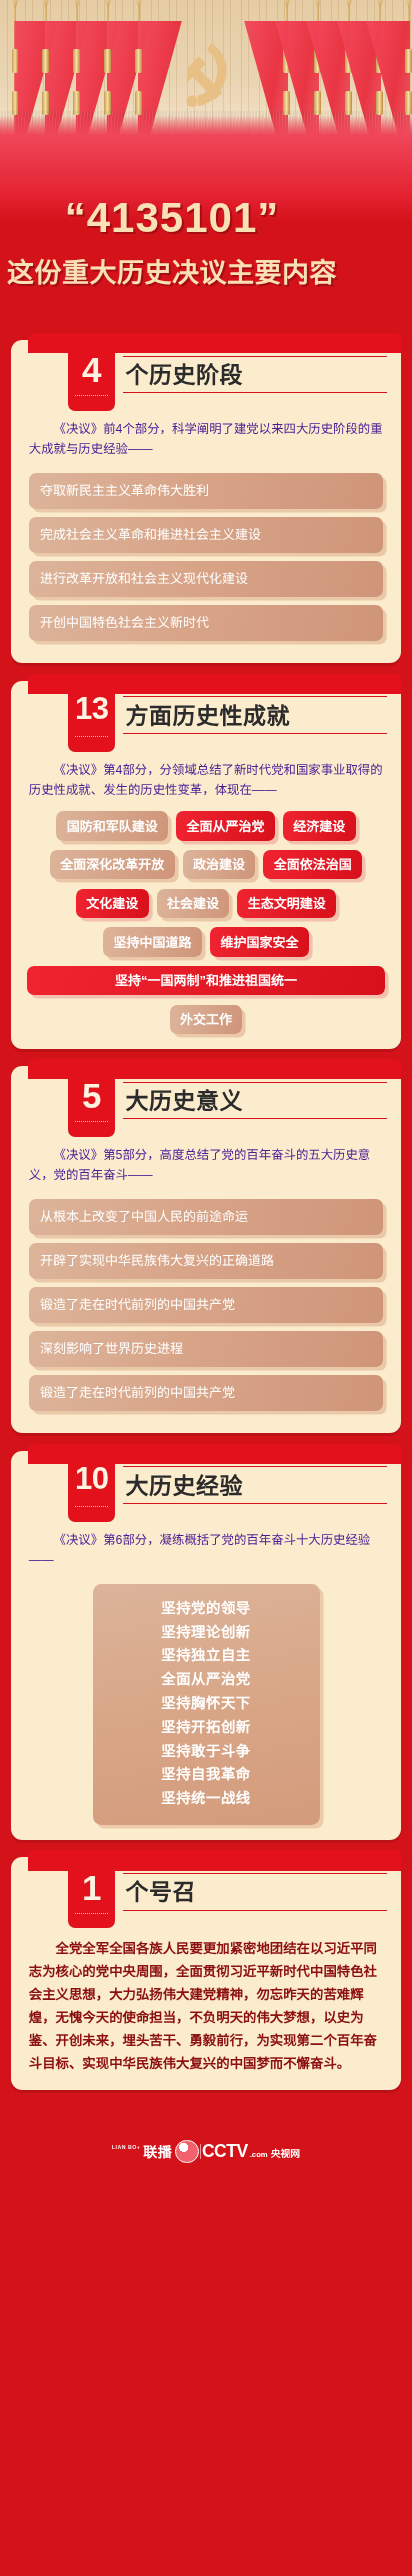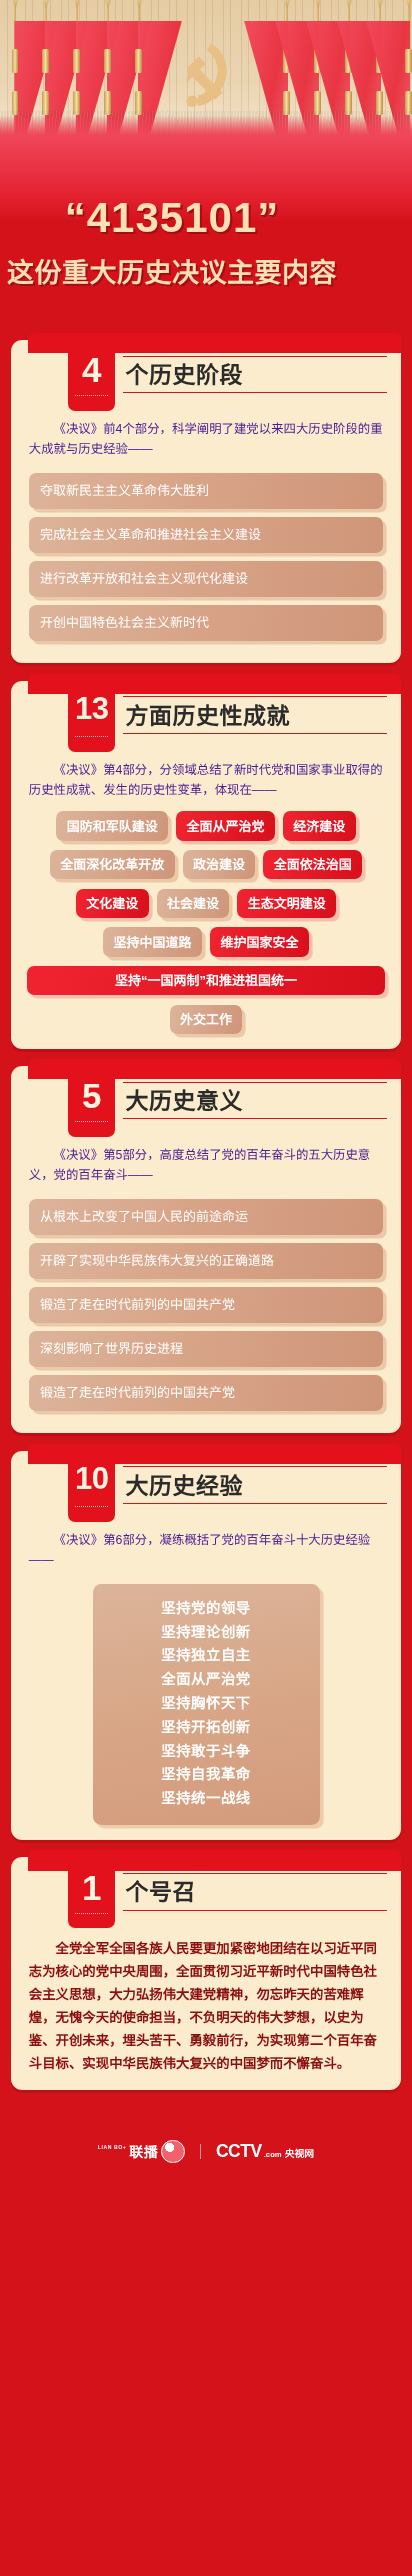--- a/index.html
+++ b/index.html
@@ -172,21 +172,21 @@
   }
 
   
   .call{
     color:#8c1010;font-size:13.4px;line-height:1.72;font-weight:bold;
     margin:3.1px 17.5px 0 17.5px;text-indent:2em;
   }
 
   
   .footer{
-    height:88px;display:flex;align-items:center;justify-content:center;gap:15px;
+    height:88px;display:flex;align-items:center;justify-content:center;gap:1px;
   }
   .logo-lb{display:flex;align-items:center;gap:3.1px;}
   .lb-txt{color:#fff;font-size:14px;font-weight:bold;letter-spacing:0.5px;}
   .lb-tag{color:#fff;font-size:5.2px;font-weight:bold;letter-spacing:0.5px;opacity:.95;line-height:1;margin-bottom:7.2px;}
   .lb-globe{
     width:21.6px;height:21.6px;border-radius:50%;
     background:radial-gradient(circle at 35% 30%,#ffffff 0 22%,#f1626c 23% 100%);
     border:1px solid #fff;
   }
   .divider{width:1px;height:15.5px;background:rgba(255,255,255,.55);}

